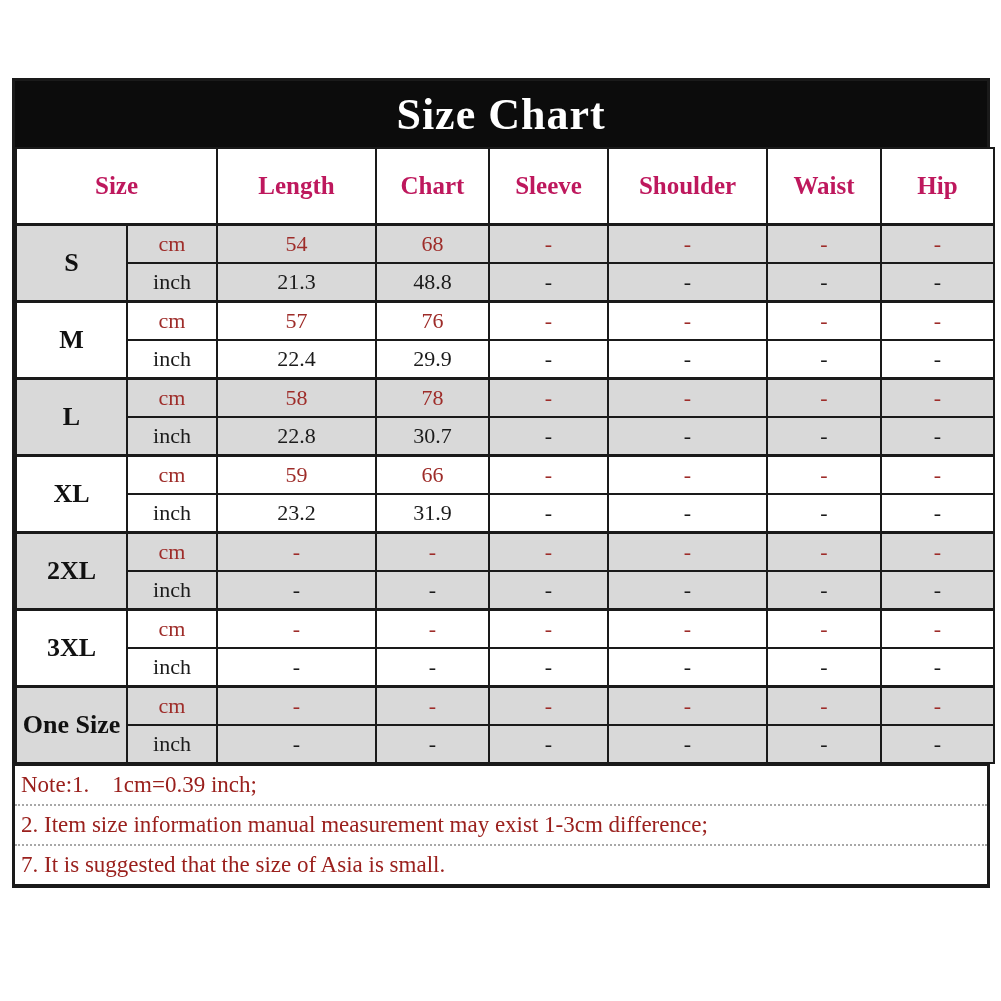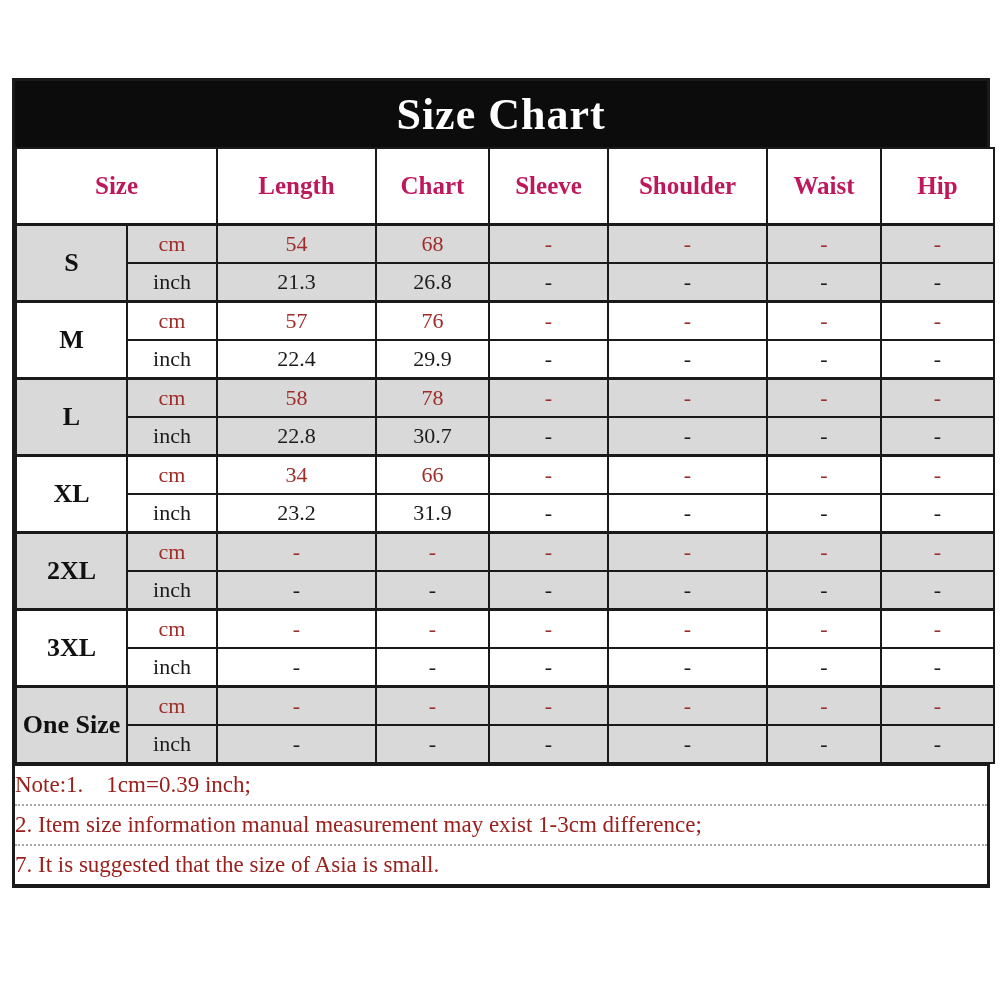--- a/index.html
+++ b/index.html
@@ -79,20 +79,21 @@
     margin-left: 8px;
   }
   .notes {
     border-top: 2px solid var(--border, #1a1a1a);
     background: #ffffff;
   }
   .note {
     height: 38px;
     display: flex;
     align-items: center;
+    padding-left: 6px;
     font-size: 23px;
     color: var(--note-text, #9a201d);
     white-space: pre-wrap;
   }
   .note + .note {
     border-top: 2px dotted #a8a8a8;
   }
 </style>
 </head>
 <body>
@@ -133,21 +134,21 @@
             <td class="red">54</td>
             <td class="red">68</td>
             <td class="red">-</td>
             <td class="red">-</td>
             <td class="red">-</td>
             <td class="red">-</td>
           </tr>
           <tr class="shaded">
             <td>inch</td>
             <td>21.3</td>
-            <td>26.8</td>
+            <td>48.8</td>
             <td>-</td>
             <td>-</td>
             <td>-</td>
             <td>-</td>
           </tr>
           <tr class="group-top">
             <td class="size-cell" rowspan="2">M</td>
             <td class="red">cm</td>
             <td class="red">57</td>
             <td class="red">76</td>
@@ -180,21 +181,21 @@
             <td>22.8</td>
             <td>30.7</td>
             <td>-</td>
             <td>-</td>
             <td>-</td>
             <td>-</td>
           </tr>
           <tr class="group-top">
             <td class="size-cell" rowspan="2">XL</td>
             <td class="red">cm</td>
-            <td class="red">34</td>
+            <td class="red">59</td>
             <td class="red">66</td>
             <td class="red">-</td>
             <td class="red">-</td>
             <td class="red">-</td>
             <td class="red">-</td>
           </tr>
           <tr class="">
             <td>inch</td>
             <td>23.2</td>
             <td>31.9</td>

